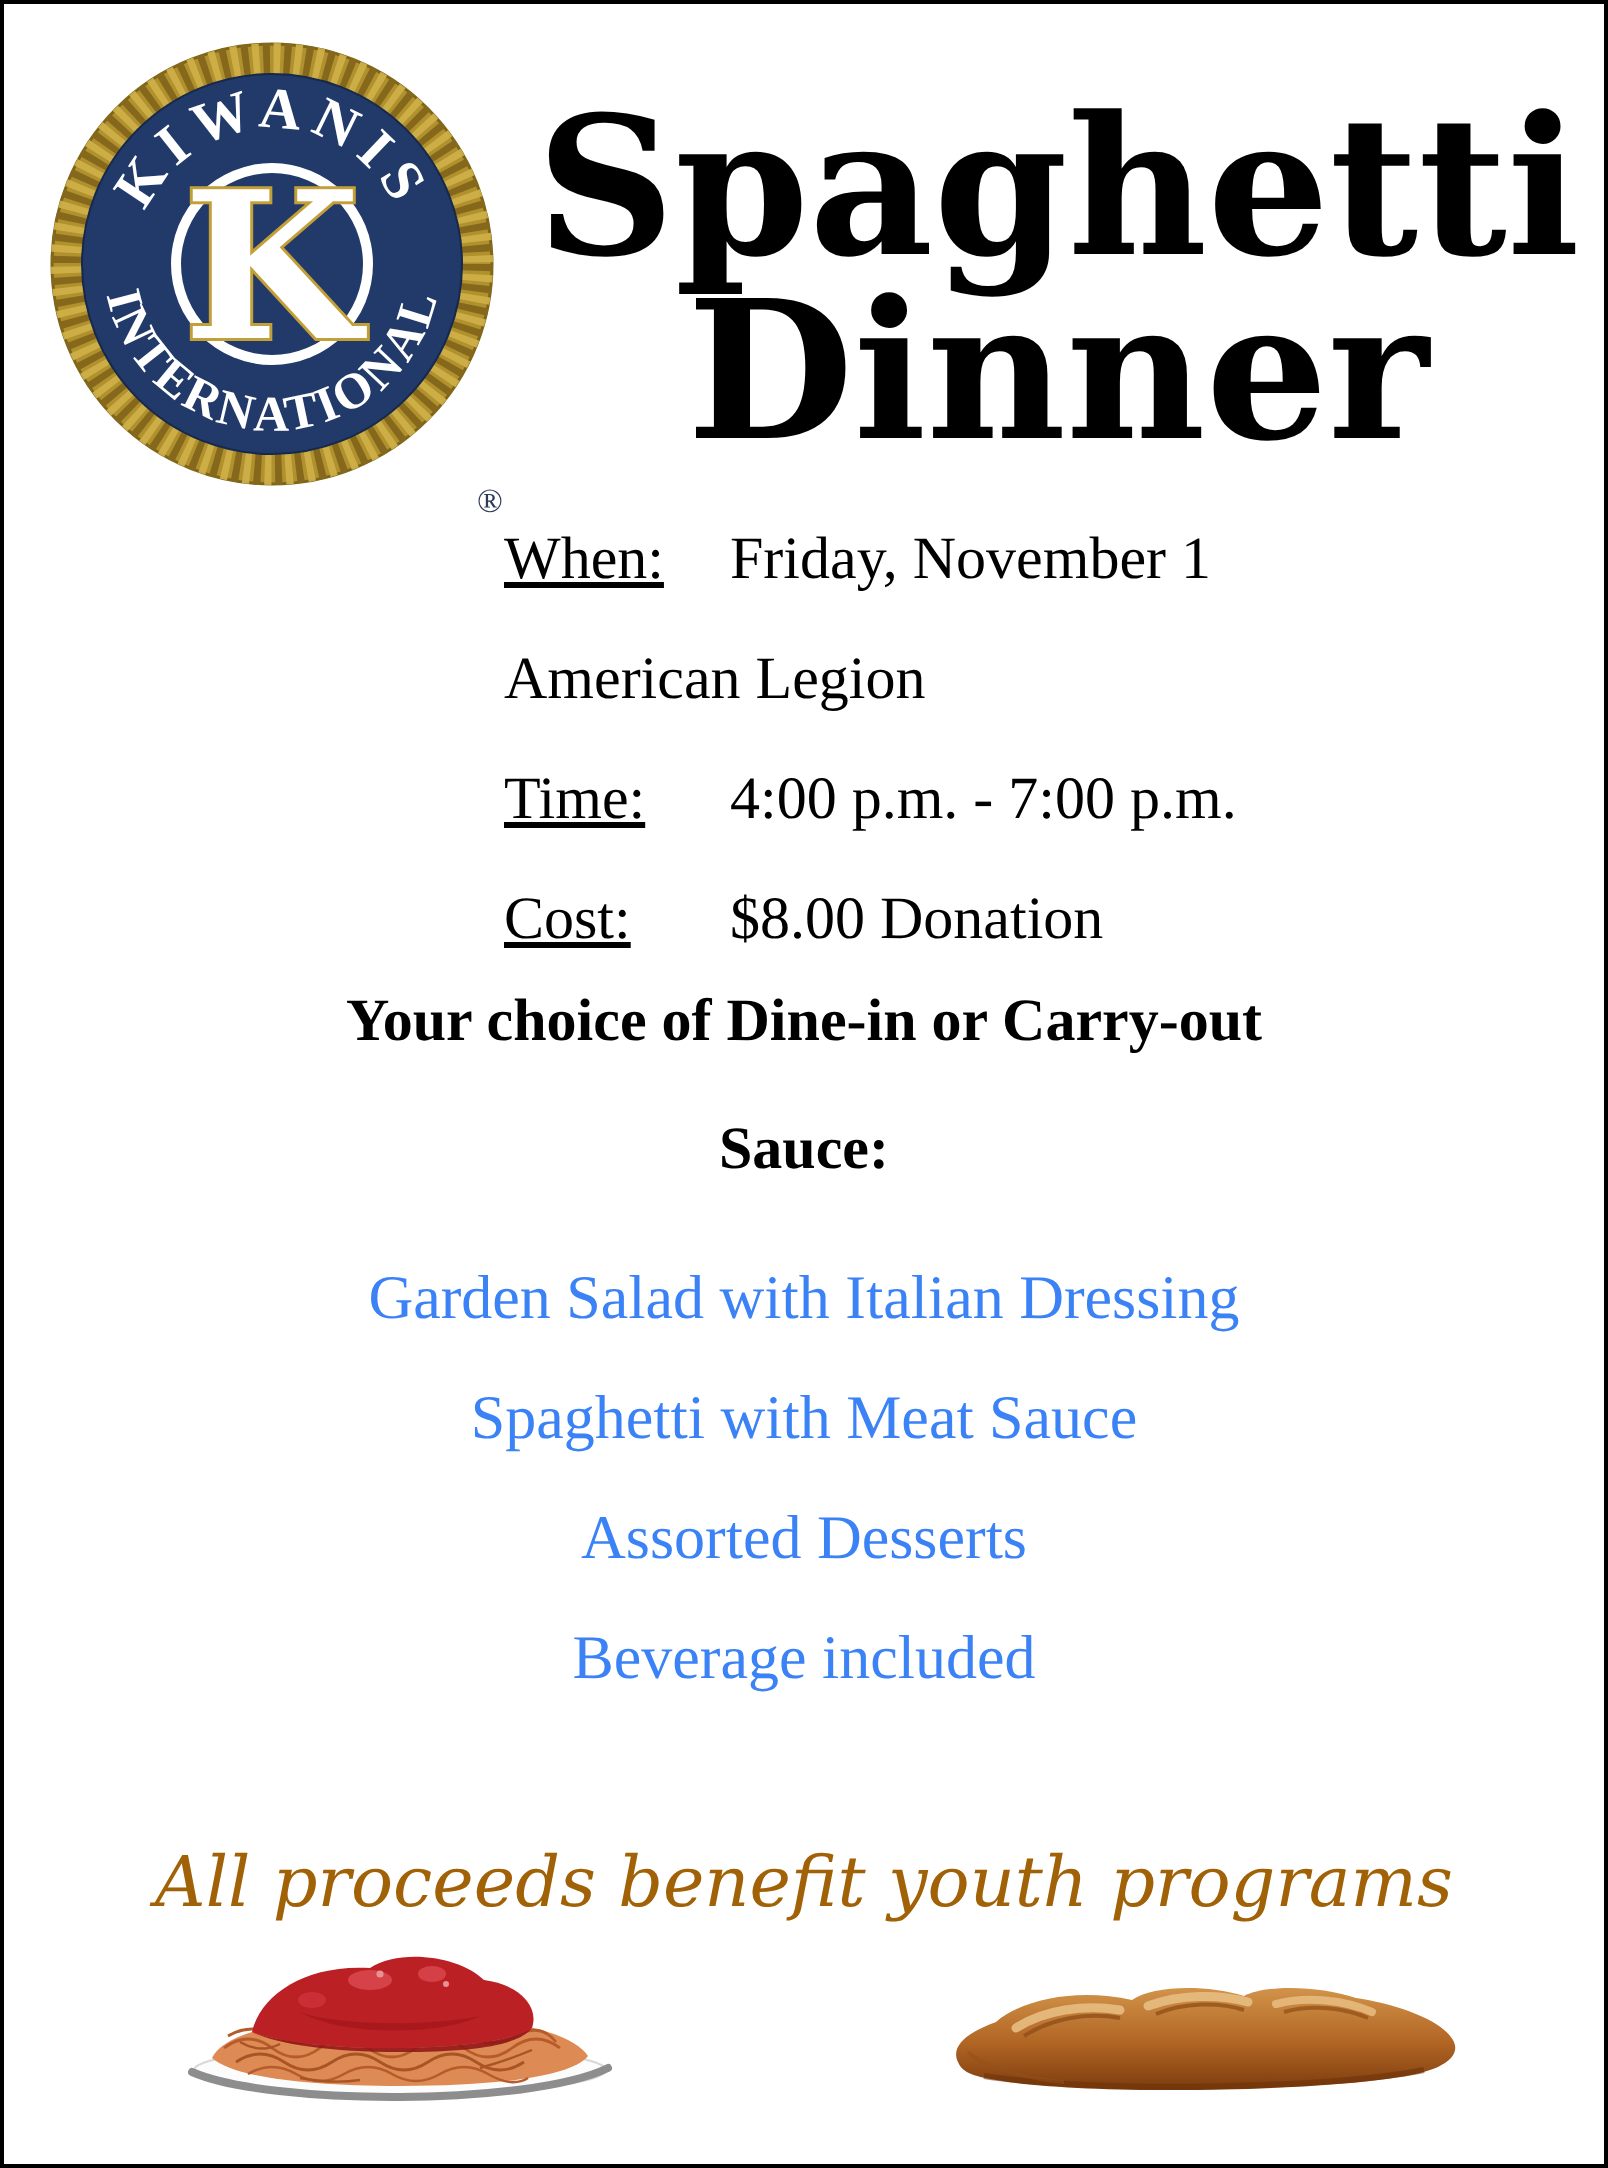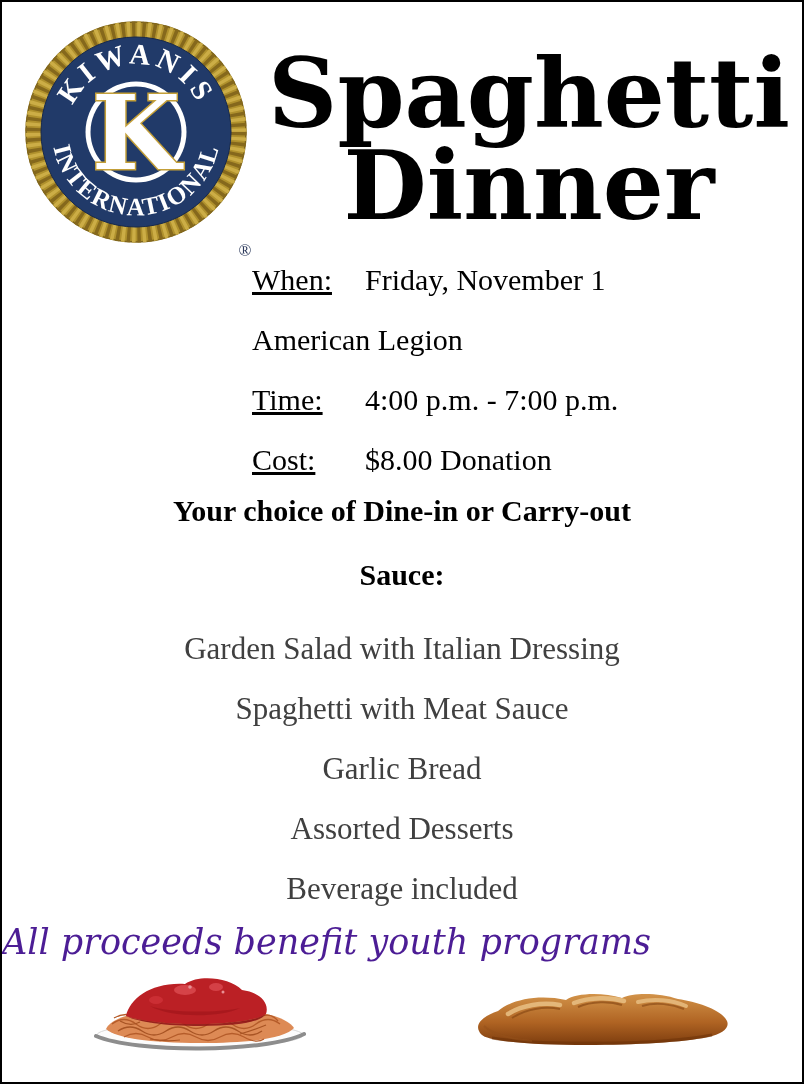--- a/index.html
+++ b/index.html
@@ -30,26 +30,27 @@
     position:absolute;left:0;top:492px;width:100%;
     text-align:center;font-weight:bold;font-size:30px;
   }
   .menu-heading{
     position:absolute;left:0;top:556px;width:100%;
     text-align:center;font-weight:bold;font-size:30px;
   }
   .menu-list{position:absolute;left:0;top:617px;width:100%;}
   .menu-item{
     height:60px;display:flex;align-items:center;justify-content:center;
-    font-size:31px;color:#404040;
+    font-size:31px;color:#3b82f6;
   }
   .footer-line{
     position:absolute;left:0;top:920px;width:100%;
+    text-align:center;
     font-family:"DejaVu Serif", serif;
-    font-style:italic;font-size:35px;color:#4c1d95;
+    font-style:italic;font-size:35px;color:#a16207;
   }
   .spaghetti-wrap{position:absolute;left:88px;top:970px;width:220px;height:84px;}
   .bread-wrap{position:absolute;left:470px;top:988px;width:264px;height:64px;}
   svg{display:block;}
 </style>
 </head>
 <body>
 
 <div class="flyer">
 
@@ -104,21 +105,20 @@
       <span class="detail-value">$8.00 Donation</span>
     </div>
   </div>
 
   <div class="choice-line">Your choice of Dine-in or Carry-out</div>
 
   <div class="menu-heading">Sauce:</div>
   <div class="menu-list">
     <div class="menu-item">Garden Salad with Italian Dressing</div>
     <div class="menu-item">Spaghetti with Meat Sauce</div>
-    <div class="menu-item">Garlic Bread</div>
     <div class="menu-item">Assorted Desserts</div>
     <div class="menu-item">Beverage included</div>
   </div>
 
   <div class="footer-line">All proceeds benefit youth programs</div>
 
   <div class="spaghetti-wrap">
     <svg width="220" height="84" viewBox="0 0 220 84" xmlns="http://www.w3.org/2000/svg">
 
       <ellipse cx="110" cy="63" rx="103" ry="12" fill="#fcfcfc" stroke="#d9d9d9" stroke-width="1"></ellipse>

